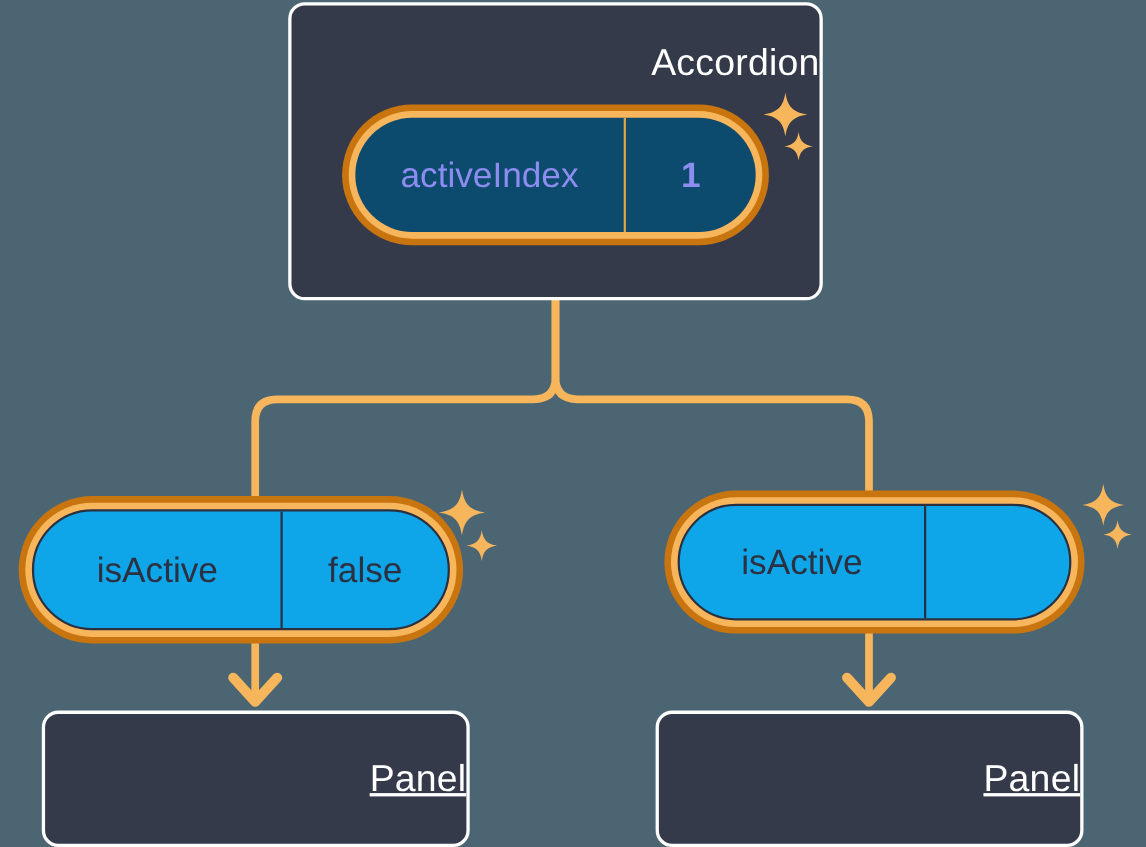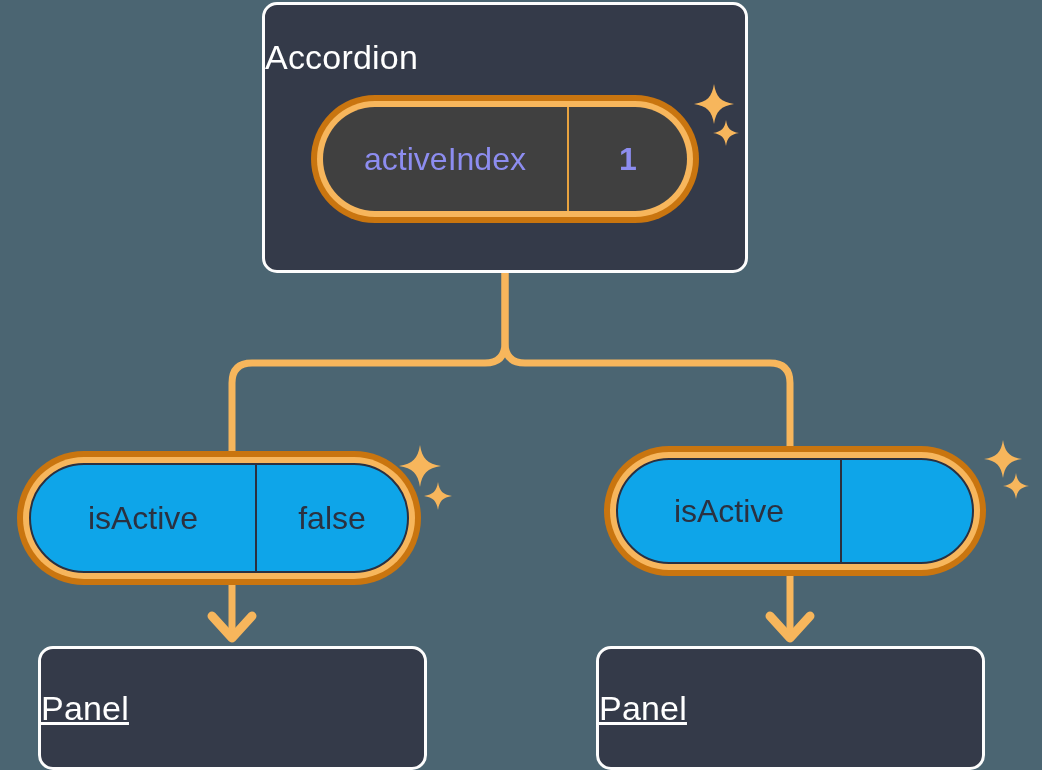--- a/index.html
+++ b/index.html
@@ -34,21 +34,21 @@
     background: #343a49;
     border: 3px solid #fdfdfd;
     border-radius: 15px;
     box-sizing: border-box;
     z-index: 3;
   }
   .card-title {
     color: #ffffff;
     font-size: 34px;
     font-weight: 400;
-    text-align: left;
+    text-align: right;
     letter-spacing: 0.2px;
     white-space: nowrap;
   }
 
   #node-accordion {
     left: 262px;
     top: 2px;
     width: 486px;
     height: 271px;
   }
@@ -108,21 +108,21 @@
   }
 
   
   #pill-activeindex {
     left: 311px;
     top: 95px;
     width: 388px;
     height: 128px;
   }
   #pill-activeindex .pill-inner {
-    background: #404040;
+    background: #0c4a6e;
   }
   #pill-activeindex .pill-key {
     flex: 0 0 246px;
     color: #8d8df0;
     font-size: 32px;
     border-right: 2px solid #e8a33f;
   }
   #pill-activeindex .pill-val {
     flex: 1 1 auto;
     color: #8d8df0;

